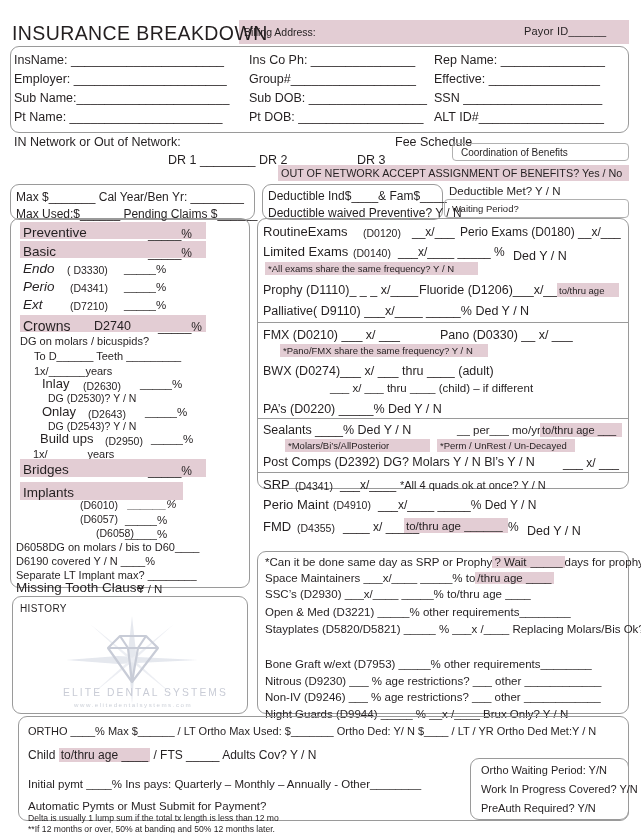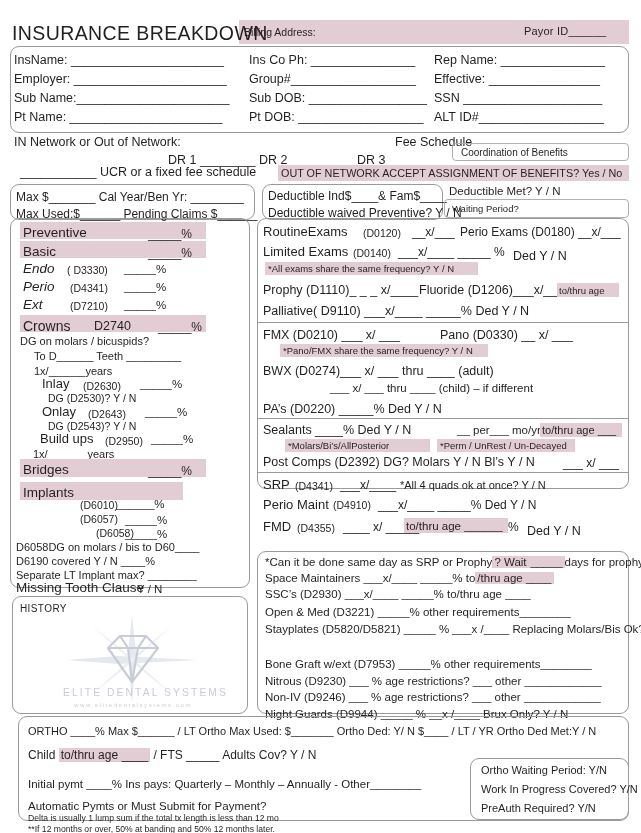--- a/index.html
+++ b/index.html
@@ -89,21 +89,20 @@
   <div class="t idrow" style="left:249px;top:111px;">Pt DOB: __________________</div>
   <div class="t idrow" style="left:434px;top:111px;">ALT ID#__________________</div>
 
   <div class="t" id="netrow">IN Network or Out of Network:</div>
   <div class="t" id="fee">Fee Schedule</div>
   <div class="t" id="drrow">DR 1 ________ DR 2 _________ DR 3 _________</div>
 
   <div class="sq" id="cob"></div>
   <div class="t" id="cobt">Coordination of Benefits</div>
 
-  <div class="t" id="ucr">___________ UCR or a fixed fee schedule</div>
   <div id="oonband" class="hl"></div>
   <div class="t" id="oont">OUT OF NETWORK ACCEPT ASSIGNMENT OF BENEFITS? Yes / No</div>
 
   <div class="box" id="maxbox"></div>
   <div class="t" style="left:16px;top:208px;font-size:12px;">Max Used:$______ Pending Claims $______</div>
   <div class="t" style="left:16px;top:191px;font-size:12px;">Max $_______ Cal Year/Ben Yr: ________</div>
 
   <div class="box" id="dedbox"></div>
   <div class="t" style="left:268px;top:190px;font-size:12px;">Deductible Ind$____&amp; Fam$____</div>
   <div class="t" style="left:268px;top:207px;font-size:12px;">Deductible waived Preventive? Y / N</div>
@@ -159,21 +158,21 @@
   <div class="t" style="left:33px;top:449px;font-size:11px;">1x/______ years</div>
 
   <div class="hl" style="position:absolute;left:20px;top:459px;width:186px;height:18px;"></div>
   <div class="t" style="left:23px;top:463px;font-size:13.5px;">Bridges</div>
   <div class="t" style="left:148px;top:465px;font-size:12px;">_____%</div>
 
   <div class="hl" style="position:absolute;left:20px;top:482px;width:163px;height:18px;"></div>
   <div class="t" style="left:23px;top:486px;font-size:13.5px;">Implants</div>
 
   <div class="t" style="left:80px;top:500px;font-size:10.5px;">(D6010)</div>
-  <div class="t" style="left:116px;top:499px;font-size:11.5px;">______%</div>
+  <div class="t" style="left:128px;top:499px;font-size:11.5px;font-style:italic;">______%</div>
   <div class="t" style="left:80px;top:514px;font-size:10.5px;">(D6057)</div>
   <div class="t" style="left:125px;top:515px;font-size:11.5px;">_____%</div>
   <div class="t" style="left:80px;top:528px;font-size:10.5px;margin-left:16px;">(D6058)</div>
   <div class="t" style="left:125px;top:529px;font-size:11.5px;">_____%</div>
 
   <div class="t" style="left:16px;top:542px;font-size:11px;">D6058DG on molars / bis to D60____</div>
   <div class="t" style="left:16px;top:556px;font-size:11px;">D6190 covered Y / N ____%</div>
   <div class="t" style="left:16px;top:570px;font-size:11px;">Separate LT Implant max? ________</div>
 
   <div class="t" style="left:16px;top:581px;font-size:13.5px;">Missing Tooth Clause</div>

